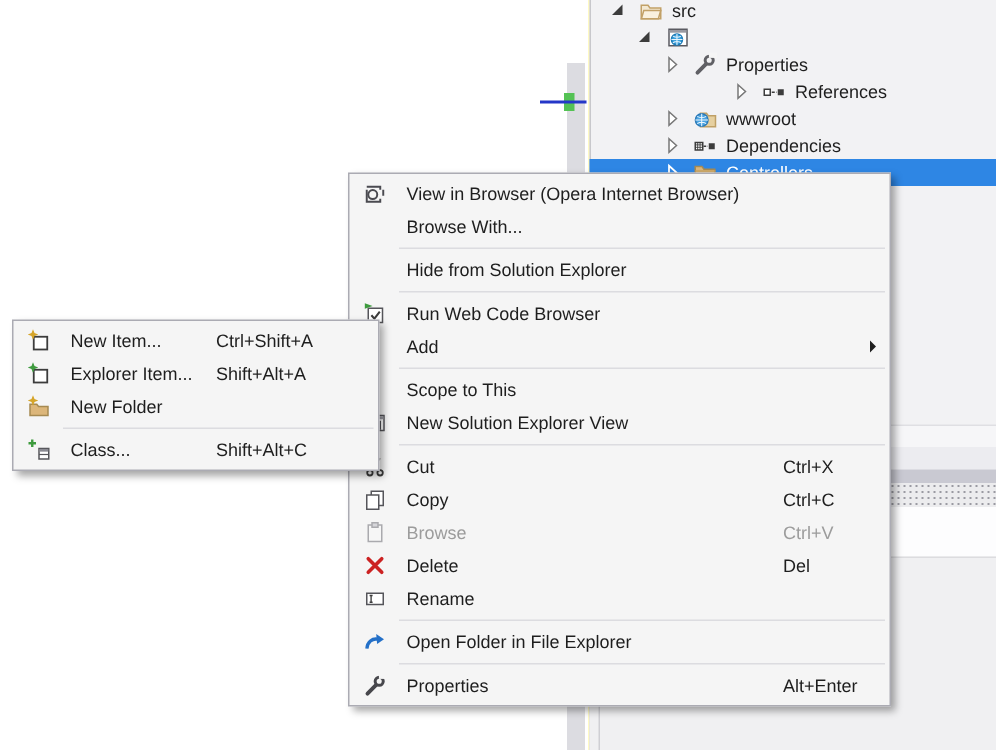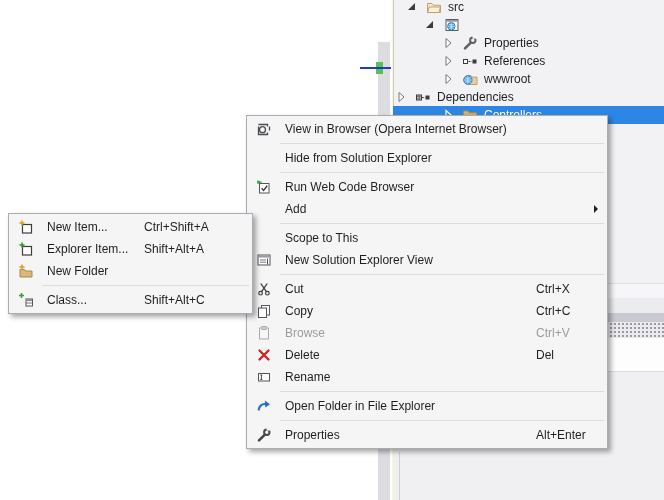--- a/index.html
+++ b/index.html
@@ -27,21 +27,21 @@
   .tree-row.selected{background:#2e86e4;color:#ffffff;}
   .tree-row .expander{display:inline-block;width:22px;height:16px;flex:none;}
   .tree-row .icon-slot{display:inline-block;width:16px;height:16px;margin-right:6px;flex:none;}
   .tree-row .tree-label{display:inline-block;}
   .tree-row.bold .tree-label{font-weight:bold;}
   svg{display:block;}
 
   
   .menu{position:absolute;background:#f5f5f5;border:1px solid #ababb3;
         box-shadow:3px 3px 5px rgba(0,0,0,.35);padding:2px 0;box-sizing:border-box;z-index:5;}
-  #context-menu{left:246px;top:115px;width:362px;}
+  #context-menu{left:232px;top:115px;width:362px;}
   #add-submenu{left:8px;top:213px;width:245px;z-index:6;}
   .menu-item{position:relative;height:22px;line-height:22px;font-size:12px;color:#1e1e1e;
              padding-left:38px;white-space:nowrap;}
   .menu-item.disabled{color:#9c9c9c;}
   .menu-item .icon-slot{position:absolute;left:9px;top:3px;width:16px;height:16px;}
   .menu-sep{height:1px;background:#dcdce0;margin:3px 3px 3px 33px;}
   .shortcut{position:absolute;left:289px;top:0;}
   #add-submenu .shortcut{left:135px;}
   .submenu-arrow{position:absolute;right:9px;top:7px;width:0;height:0;
       border-left:4px solid #1e1e1e;border-top:4px solid transparent;border-bottom:4px solid transparent;}
@@ -109,21 +109,21 @@
         </span>
         <span class="icon-slot">
           <svg width="16" height="16" viewBox="0 0 16 16">
             <circle cx="10.8" cy="5.2" r="2.7" fill="none" stroke="#606065" stroke-width="2"></circle>
             <rect x="10.6" y="0" width="5.4" height="3.6" fill="#f5f5f5"></rect>
             <path d="M3 13.4 8.6 7.8" stroke="#606065" stroke-width="2.6" stroke-linecap="round"></path>
           </svg>
         </span>
         <span class="tree-label">Properties</span>
       </div>
-      <div class="tree-row" style="padding-left: 47px;">
+      <div class="tree-row" style="padding-left: 71px; margin-left: 22px;">
         <span class="expander">
           <svg width="16" height="16" viewBox="0 0 16 16">
             <path d="M6 3.5 11 8 6 12.5z" fill="#fff" stroke="#777" stroke-width="1"></path>
           </svg>
         </span>
         <span class="icon-slot">
           <svg width="16" height="16" viewBox="0 0 16 16">
             <rect x="1.5" y="6.5" width="4" height="4" fill="#fff" stroke="#3c3c3c"></rect>
             <rect x="10.5" y="6.5" width="4" height="4" fill="#3c3c3c"></rect>
             <path d="M6.5 8.5h3.5" stroke="#3c3c3c" stroke-dasharray="2 1.2"></path>
@@ -139,21 +139,21 @@
         </span>
         <span class="icon-slot">
           <svg width="16" height="16" viewBox="0 0 16 16">
             <path d="M5 4.5h4l1.2 1.6H15v7.4H5z" fill="#e6d0a0" stroke="#bfa066"></path>
             <circle cx="5.8" cy="9" r="4.2" fill="#4aa3e0" stroke="#2c7ab8"></circle>
             <path d="M1.6 9h8.4M5.8 4.8v8.4M2.8 6.6c1.9 1.1 4.1 1.1 6 0M2.8 11.4c1.9-1.1 4.1-1.1 6 0" stroke="#eaf5fd" stroke-width=".7" fill="none"></path>
           </svg>
         </span>
         <span class="tree-label">wwwroot</span>
       </div>
-      <div class="tree-row" style=" text-align: right;">
+      <div class="tree-row" style="padding-left: 47px; text-align: right;">
         <span class="expander">
           <svg width="16" height="16" viewBox="0 0 16 16">
             <path d="M6 3.5 11 8 6 12.5z" fill="#fff" stroke="#777" stroke-width="1"></path>
           </svg>
         </span>
         <span class="icon-slot">
           <svg width="16" height="16" viewBox="0 0 16 16">
             <rect x="1.5" y="6" width="5" height="5" fill="#fff" stroke="#3c3c3c"></rect>
             <path d="M1.5 7.6h5M1.5 9.2h5M3.1 6v5M4.7 6v5" stroke="#3c3c3c" stroke-width=".6"></path>
             <rect x="10.5" y="6.5" width="4" height="4" fill="#3c3c3c"></rect>
@@ -210,20 +210,21 @@
     </div>
 
   <div class="menu" id="context-menu">
       <div class="menu-item"><span class="icon-slot">
           <svg width="16" height="16" viewBox="0 0 16 16">
             <path d="M2.5 3.5h9v2M11.5 11.5v2h-9v-8" fill="none" stroke="#4a4a50" stroke-width="1.3"></path>
             <circle cx="6.5" cy="8.7" r="3" fill="none" stroke="#4a4a50" stroke-width="1.3"></circle>
             <path d="M13.5 5.5v4" stroke="#4a4a50" stroke-width="1.3"></path>
           </svg>
         </span><span class="label">View in Browser (Opera Internet Browser)</span></div>
+      <div class="menu-item"><span class="icon-slot"></span><span class="label">Browse With...</span></div>
       <div class="menu-sep"></div>
       <div class="menu-item"><span class="icon-slot"></span><span class="label">Hide from Solution Explorer</span></div>
       <div class="menu-sep"></div>
       <div class="menu-item"><span class="icon-slot">
           <svg width="16" height="16" viewBox="0 0 16 16">
             <rect x="3.5" y="4.5" width="9.5" height="9.5" fill="#fff" stroke="#55555a"></rect>
             <path d="M5.6 9.2l2 2.2 3.6-4.6" fill="none" stroke="#3c3c3c" stroke-width="1.4"></path>
             <path d="M1.2 1.2 6.4 3 1.2 4.9z" fill="#3e9b3e"></path>
           </svg>
         </span><span class="label">Run Web Code Browser</span></div>

